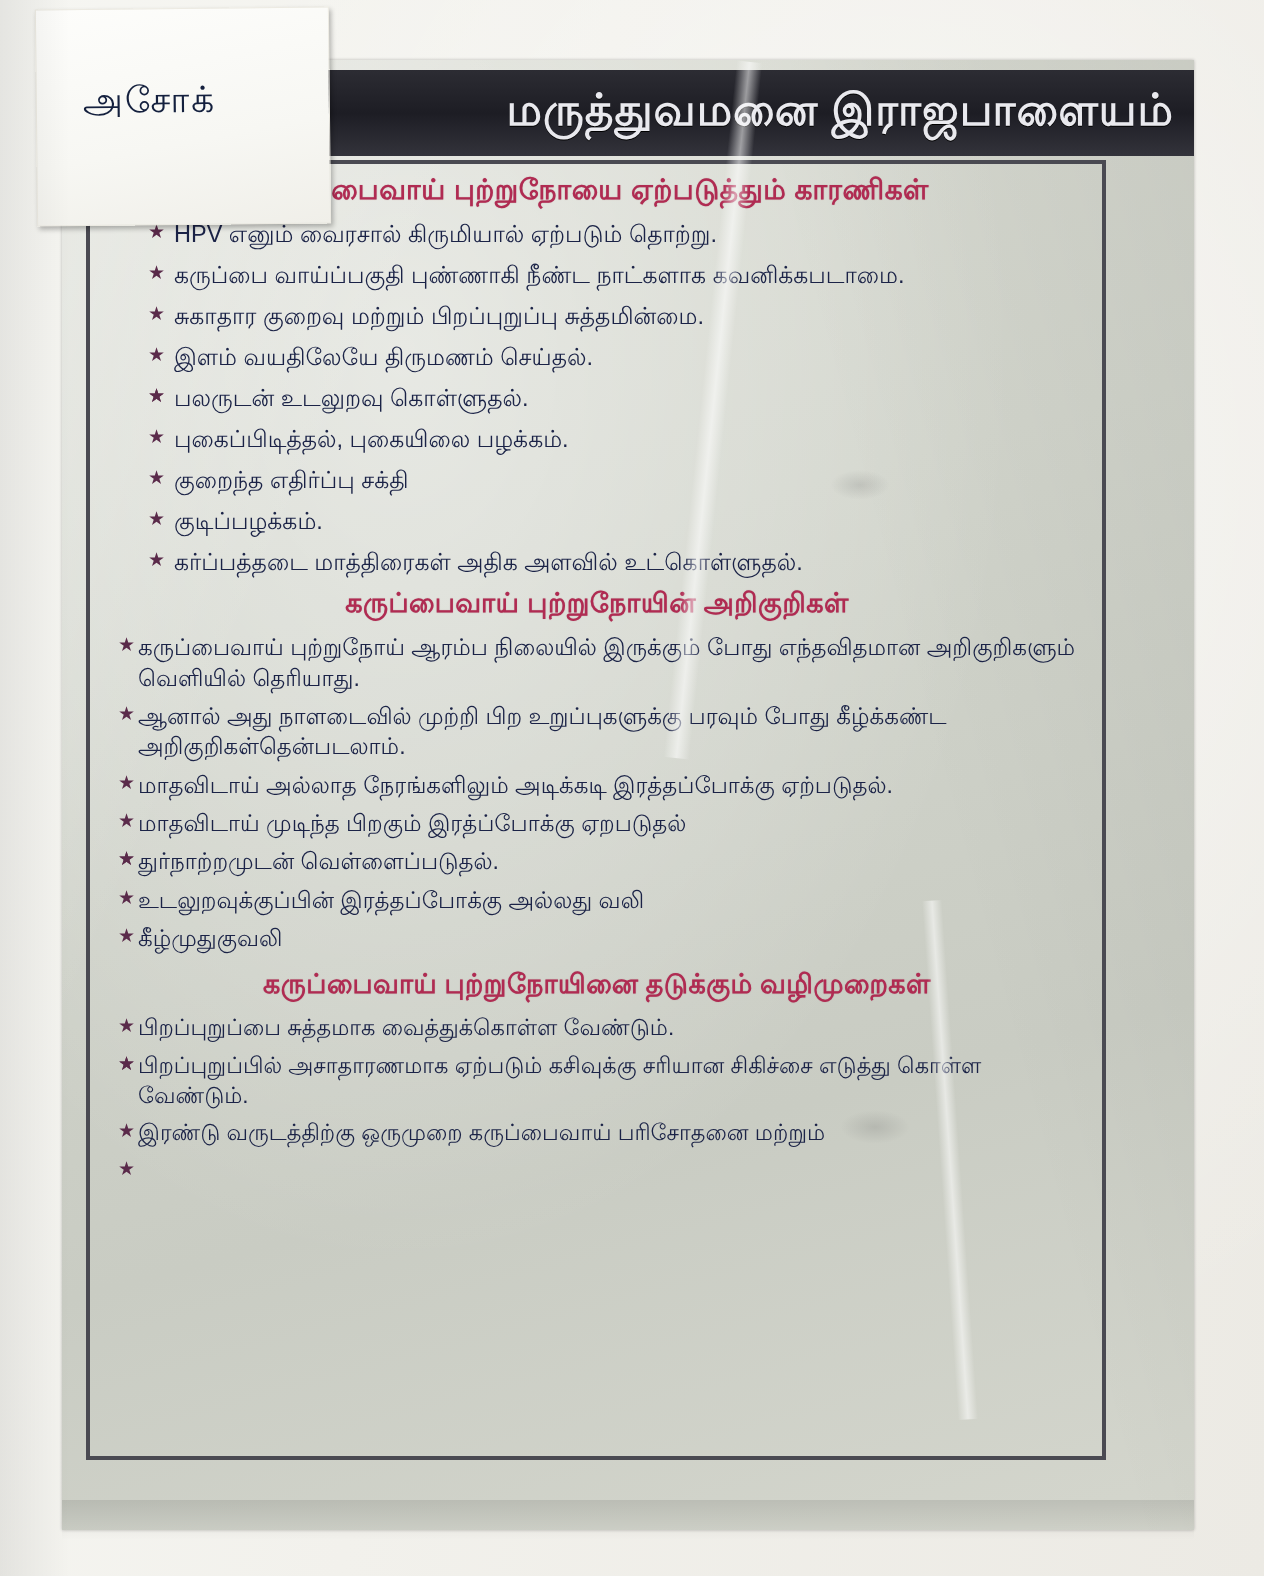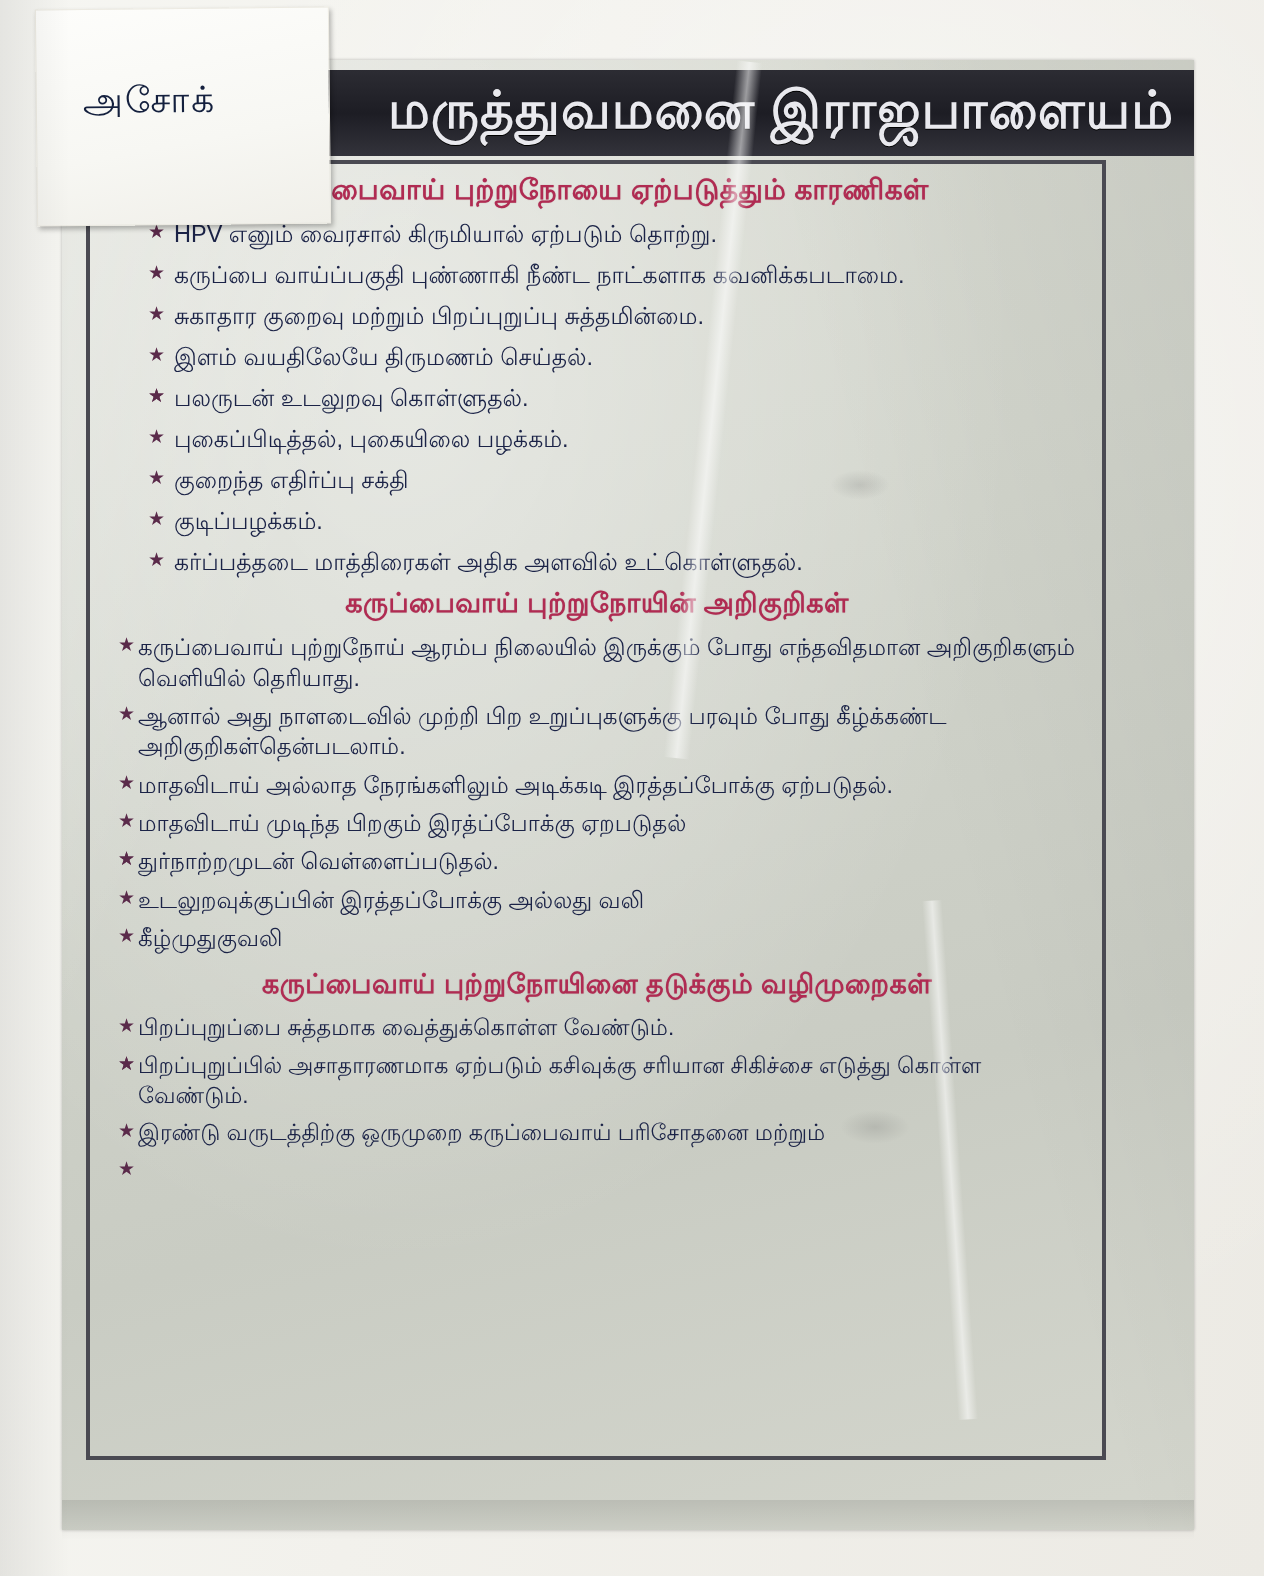--- a/index.html
+++ b/index.html
@@ -56,21 +56,21 @@
     background: linear-gradient(180deg, #2c2c33 0%, #1d1d24 50%, #33333b 100%);
     display: flex;
     align-items: center;
     justify-content: flex-end;
     padding-right: 20px;
     box-sizing: border-box;
     overflow: hidden;
   }
   #header-title {
     color: #e9e9ee;
-    font-size: 52px;
+    font-size: 44px;
     font-weight: bold;
     letter-spacing: 1px;
     white-space: nowrap;
     text-shadow: 0 1px 0 #000;
   }
 
   
   #sticky-note {
     position: absolute;
     left: 36px;
@@ -107,21 +107,21 @@
   .section-heading {
     color: #b02b52;
     font-weight: bold;
     text-align: center;
     font-size: 27px;
     letter-spacing: 0.5px;
     margin: 10px 0 10px 0;
     text-shadow: 0 0 1px rgba(130,20,50,0.35);
   }
   #heading-1 { font-size: 28px; margin-top: 4px; }
-  #heading-3 { margin-top: 16px; }
+  #heading-3 { margin-top: 16px; font-family: Liberation Serif, serif; }
 
   ul.bullets {
     list-style: none;
     margin: 0;
     padding: 0;
   }
   ul.bullets li {
     position: relative;
     color: #1b2347;
     font-size: 23px;

